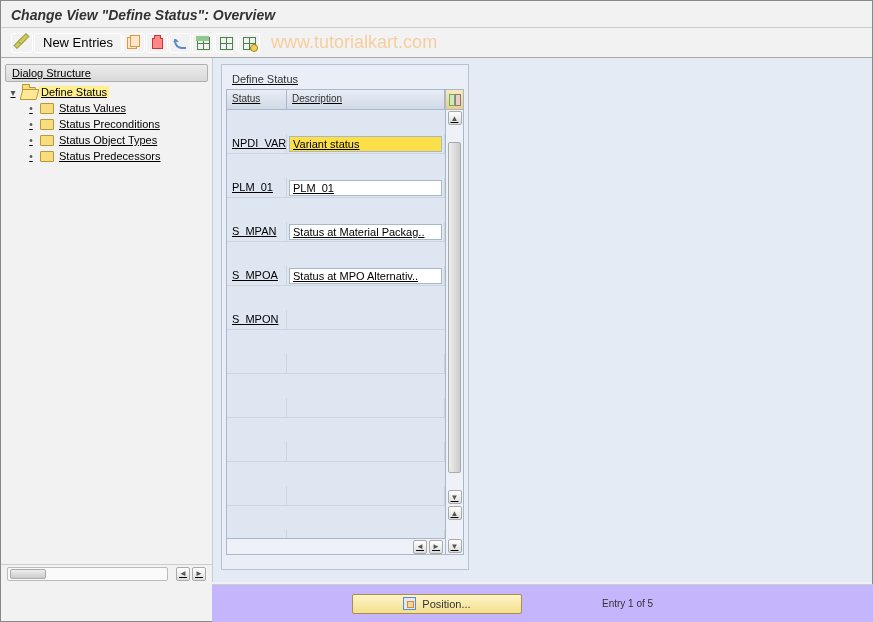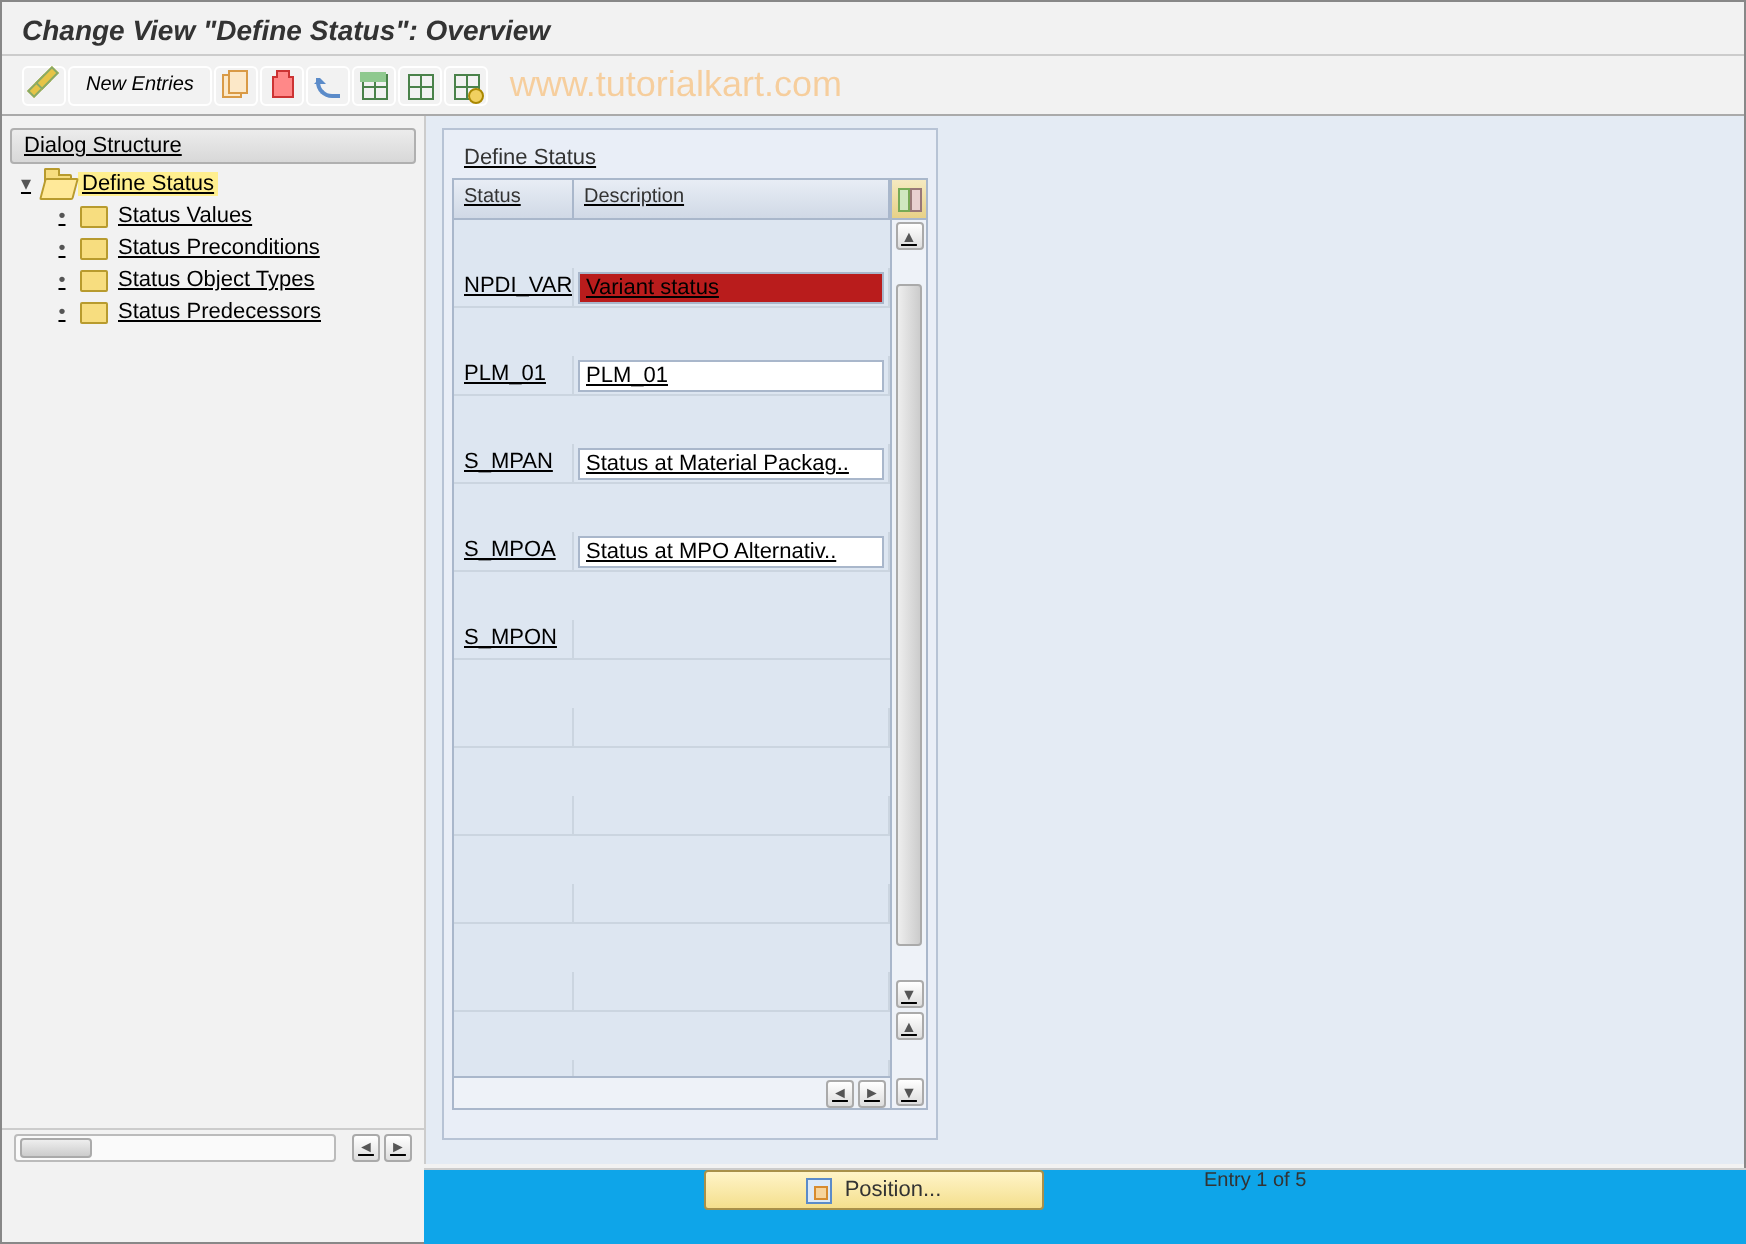--- a/index.html
+++ b/index.html
@@ -37,23 +37,22 @@
       background: #f2f2f2;
       border-radius: 3px;
       display: inline-flex;
       align-items: center;
       justify-content: center;
       cursor: pointer;
       padding: 0 2px;
     }
     .toolbar-text-btn {
       padding: 0 8px;
-      font-size: 10px;
+      font-size: 13px;
       white-space: nowrap;
-      font-style: italic;
     }
     .watermark {
       margin-left: 10px;
       font-size: 18px;
       font-weight: normal;
       color: rgba(255,140,0,0.35);
       user-select: none;
     }
     
     .ico { display:inline-block; width:14px; height:14px; }
@@ -181,42 +180,42 @@
     .td{
       border-right:1px solid #cbd5e0;padding:0;font-size:11px;
       overflow:hidden;white-space:nowrap;
     }
     .td.c1{width:60px;padding:3px 5px;overflow:hidden;text-overflow:clip}
     .td.c2{flex:1;padding:2px;min-width:0}
     .cell-input{
       width:100%;height:16px;border:1px solid #a9b7cb;background:#fff;font-size:11px;padding:1px 3px;
       overflow:hidden;text-overflow:ellipsis;white-space:nowrap;
     }
-    .cell-input.sel{background:#b91c1c}
+    .cell-input.sel{background:#fde047}
     .table-hscroll{
       height:16px;border-top:1px solid #a9b7cb;display:flex;align-items:center;justify-content:flex-end;gap:2px;padding:0 2px;background:#eef2f8;
     }
     .table-vbar{
       width:18px;border-left:1px solid #a9b7cb;display:flex;flex-direction:column;background:#eef2f8;
     }
     .vbar-config{
       height:20px;border-bottom:1px solid #a9b7cb;display:flex;align-items:center;justify-content:center;cursor:pointer;
       background:linear-gradient(#f5e9c0,#e8d187);
     }
     .cfg-ico{width:12px;height:12px;position:relative}
     .cfg-ico::before{content:'';position:absolute;left:0;top:0;width:4px;height:10px;border:1px solid #7a5;background:#cfe8bf}
     .cfg-ico::after{content:'';position:absolute;left:6px;top:0;width:4px;height:10px;border:1px solid #977;background:#e8cfcf}
     .vbar-track{flex:1;position:relative;margin:16px 2px}
     .vthumb{position:absolute;top:0;left:0;right:0;height:100%;background:linear-gradient(to right,#eee,#ccc);border:1px solid #aaa;border-radius:2px}
     .table-vbar .nav-btn{margin:1px auto}
 
     
     .footer{
       position:absolute; left:212px; right:0; bottom:0; height:38px;
-      background:#0ea5e9; display:flex; padding:0 40px;
+      background:#c4b5fd; display:flex; align-items:center; padding:0 40px;
       border-top:1px solid #ccc;
     }
     .pos-btn{
       margin-left: 100px;
       width:170px;height:20px;border:1px solid #a8904a;background:linear-gradient(#fff4c8,#f4df8d);
       display:flex;align-items:center;justify-content:center;gap:6px;font-size:11px;color:#333;cursor:pointer;border-radius:2px;
     }
     .pos-ico{width:13px;height:13px;border:1px solid #5b8bc9;background:#dce9f7;position:relative}
     .pos-ico::before{content:'';position:absolute;left:3px;top:3px;width:5px;height:5px;border:1px solid #d78b2e;background:#f7d49b}
     .entry-text{ margin-left:80px; font-size:10px; color:#333 }

